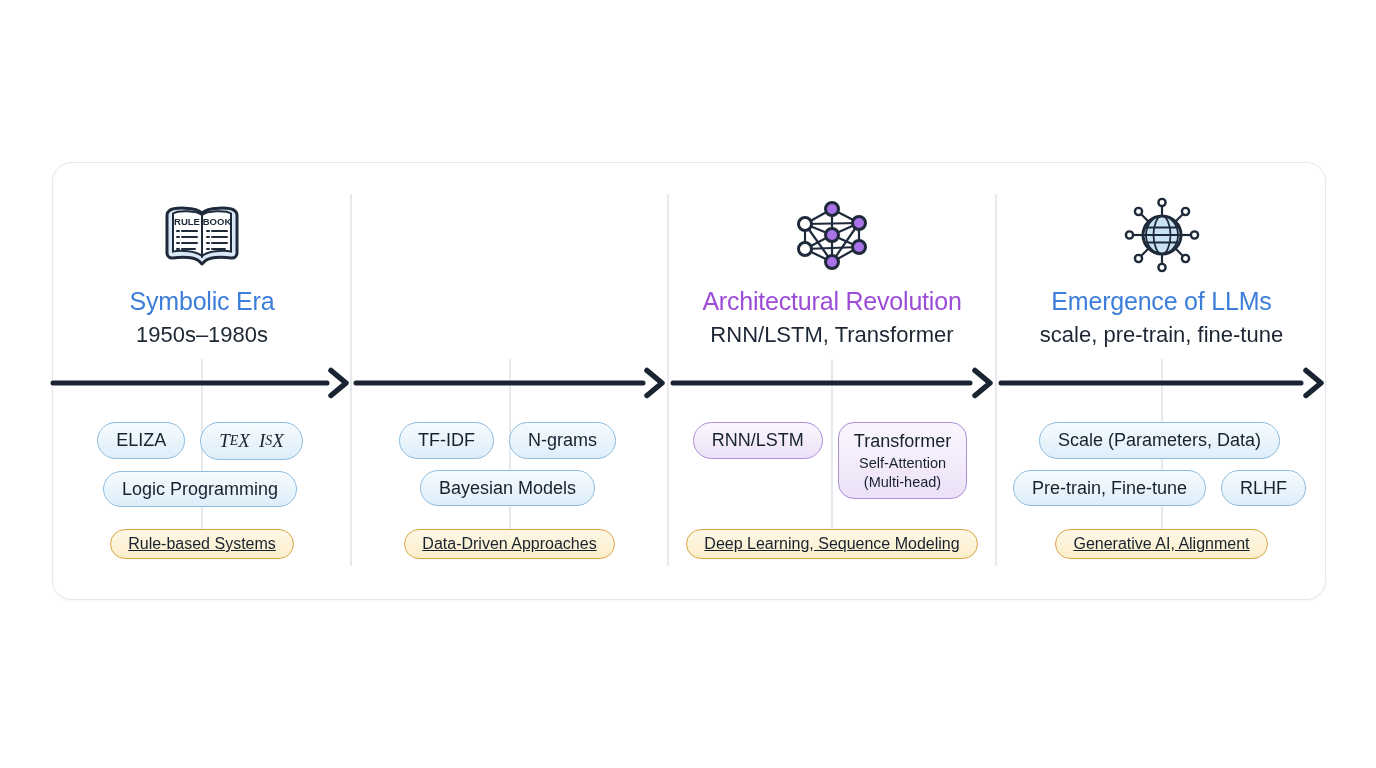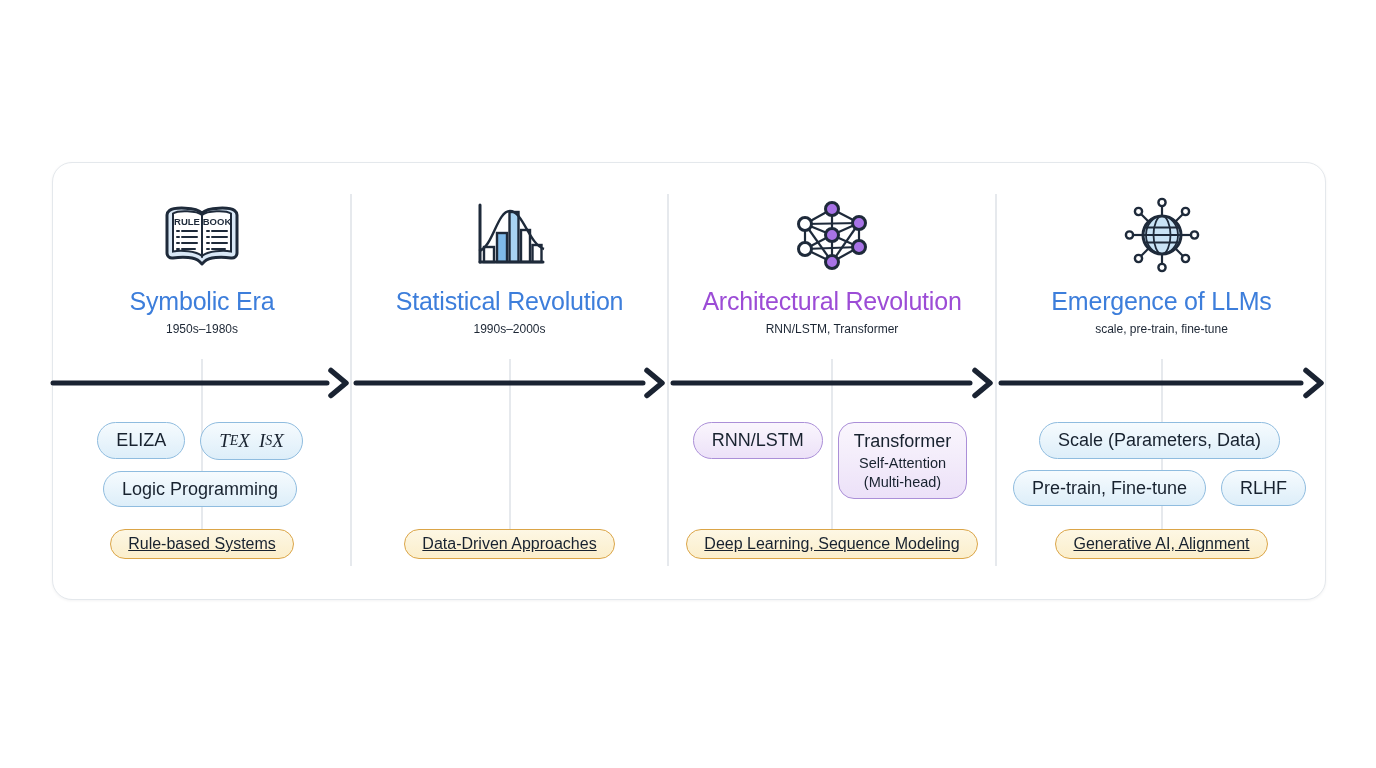--- a/index.html
+++ b/index.html
@@ -20,21 +20,21 @@
   .divider { position:absolute; top:31px; right:-1px; width:2px; height:372px;
     background:#e6e9ed; }
   .connector { position:absolute; left:50%; margin-left:-1px; top:196px;
     width:2px; height:174px; background:#e6e9ed; z-index:0; }
 
   .header { position:absolute; top:32px; left:0; right:0; text-align:center; z-index:1; }
   .icon-box { height:80px; display:flex; align-items:center; justify-content:center; }
   .era-title { margin-top:12px; font-size:25px; font-weight:400; letter-spacing:-.2px; }
   .era-title.blue   { color:#3d7edb; }
   .era-title.purple { color:#9c4cd6; }
-  .era-sub { margin-top:6px; font-size:12px; color:#1c2634; }
+  .era-sub { margin-top:6px; font-size:22px; color:#1c2634; }
 
   .tags { position:absolute; top:259px; left:0; right:4px; z-index:1;
     display:flex; flex-direction:column; align-items:center; gap:11px; }
   .tag-row { display:flex; gap:15px; align-items:flex-start; justify-content:center; }
 
   .tag { display:inline-flex; align-items:center; justify-content:center;
     font-size:18px; color:#18222f; padding:6px 18px; border-radius:19px;
     white-space:nowrap; line-height:1.25; }
   .tag.blue { background:linear-gradient(180deg,#f6fbfe 0%,#ddeef9 100%);
     border:1.5px solid #8fbcdf; }
@@ -116,37 +116,28 @@
         </div>
       </div>
       <div class="bottom-tag">
         <span class="tag orange">Rule-based Systems</span>
       </div>
     </div>
 
     <div class="column col-2">
       <div class="divider"></div>
       <div class="connector"></div>
-      <div class="header">
-        <div class="icon-box">
-          <svg width="76" height="70" viewBox="0 0 76 70">
-            <g stroke="#1e2a3a" stroke-width="2.4" fill="none">
-              <rect x="12" y="47" width="10" height="15" fill="#ffffff"></rect>
-              <rect x="25" y="33" width="10" height="29" fill="#7fbae9"></rect>
-              <rect x="37.5" y="12" width="9" height="50" fill="#a8d3f2"></rect>
-              <rect x="49" y="30" width="9" height="32" fill="#ffffff"></rect>
-              <rect x="60.5" y="45" width="9" height="17" fill="#ffffff"></rect>
-              <path d="M7 51 C 21 47, 25 11, 38 11 C 51 11, 57 44, 72 49"></path>
-            </g>
-            <line x1="8" y1="5" x2="8" y2="62" stroke="#1e2a3a" stroke-width="3" stroke-linecap="round"></line>
-            <line x1="8" y1="62" x2="71" y2="62" stroke="#1e2a3a" stroke-width="3" stroke-linecap="round"></line>
-          </svg>
-        </div>
-        <div class="era-title blue">Statistical Revolution</div>
-        <div class="era-sub">1990s–2000s</div>
+      <div class="tags">
+        <div class="tag-row">
+          <span class="tag blue">TF-IDF</span>
+          <span class="tag blue">N-grams</span>
+        </div>
+        <div class="tag-row">
+          <span class="tag blue">Bayesian Models</span>
+        </div>
       </div>
       <div class="bottom-tag">
         <span class="tag orange">Data-Driven Approaches</span>
       </div>
     </div>
 
     <div class="column col-3">
       <div class="divider"></div>
       <div class="connector"></div>
       <div class="header">

